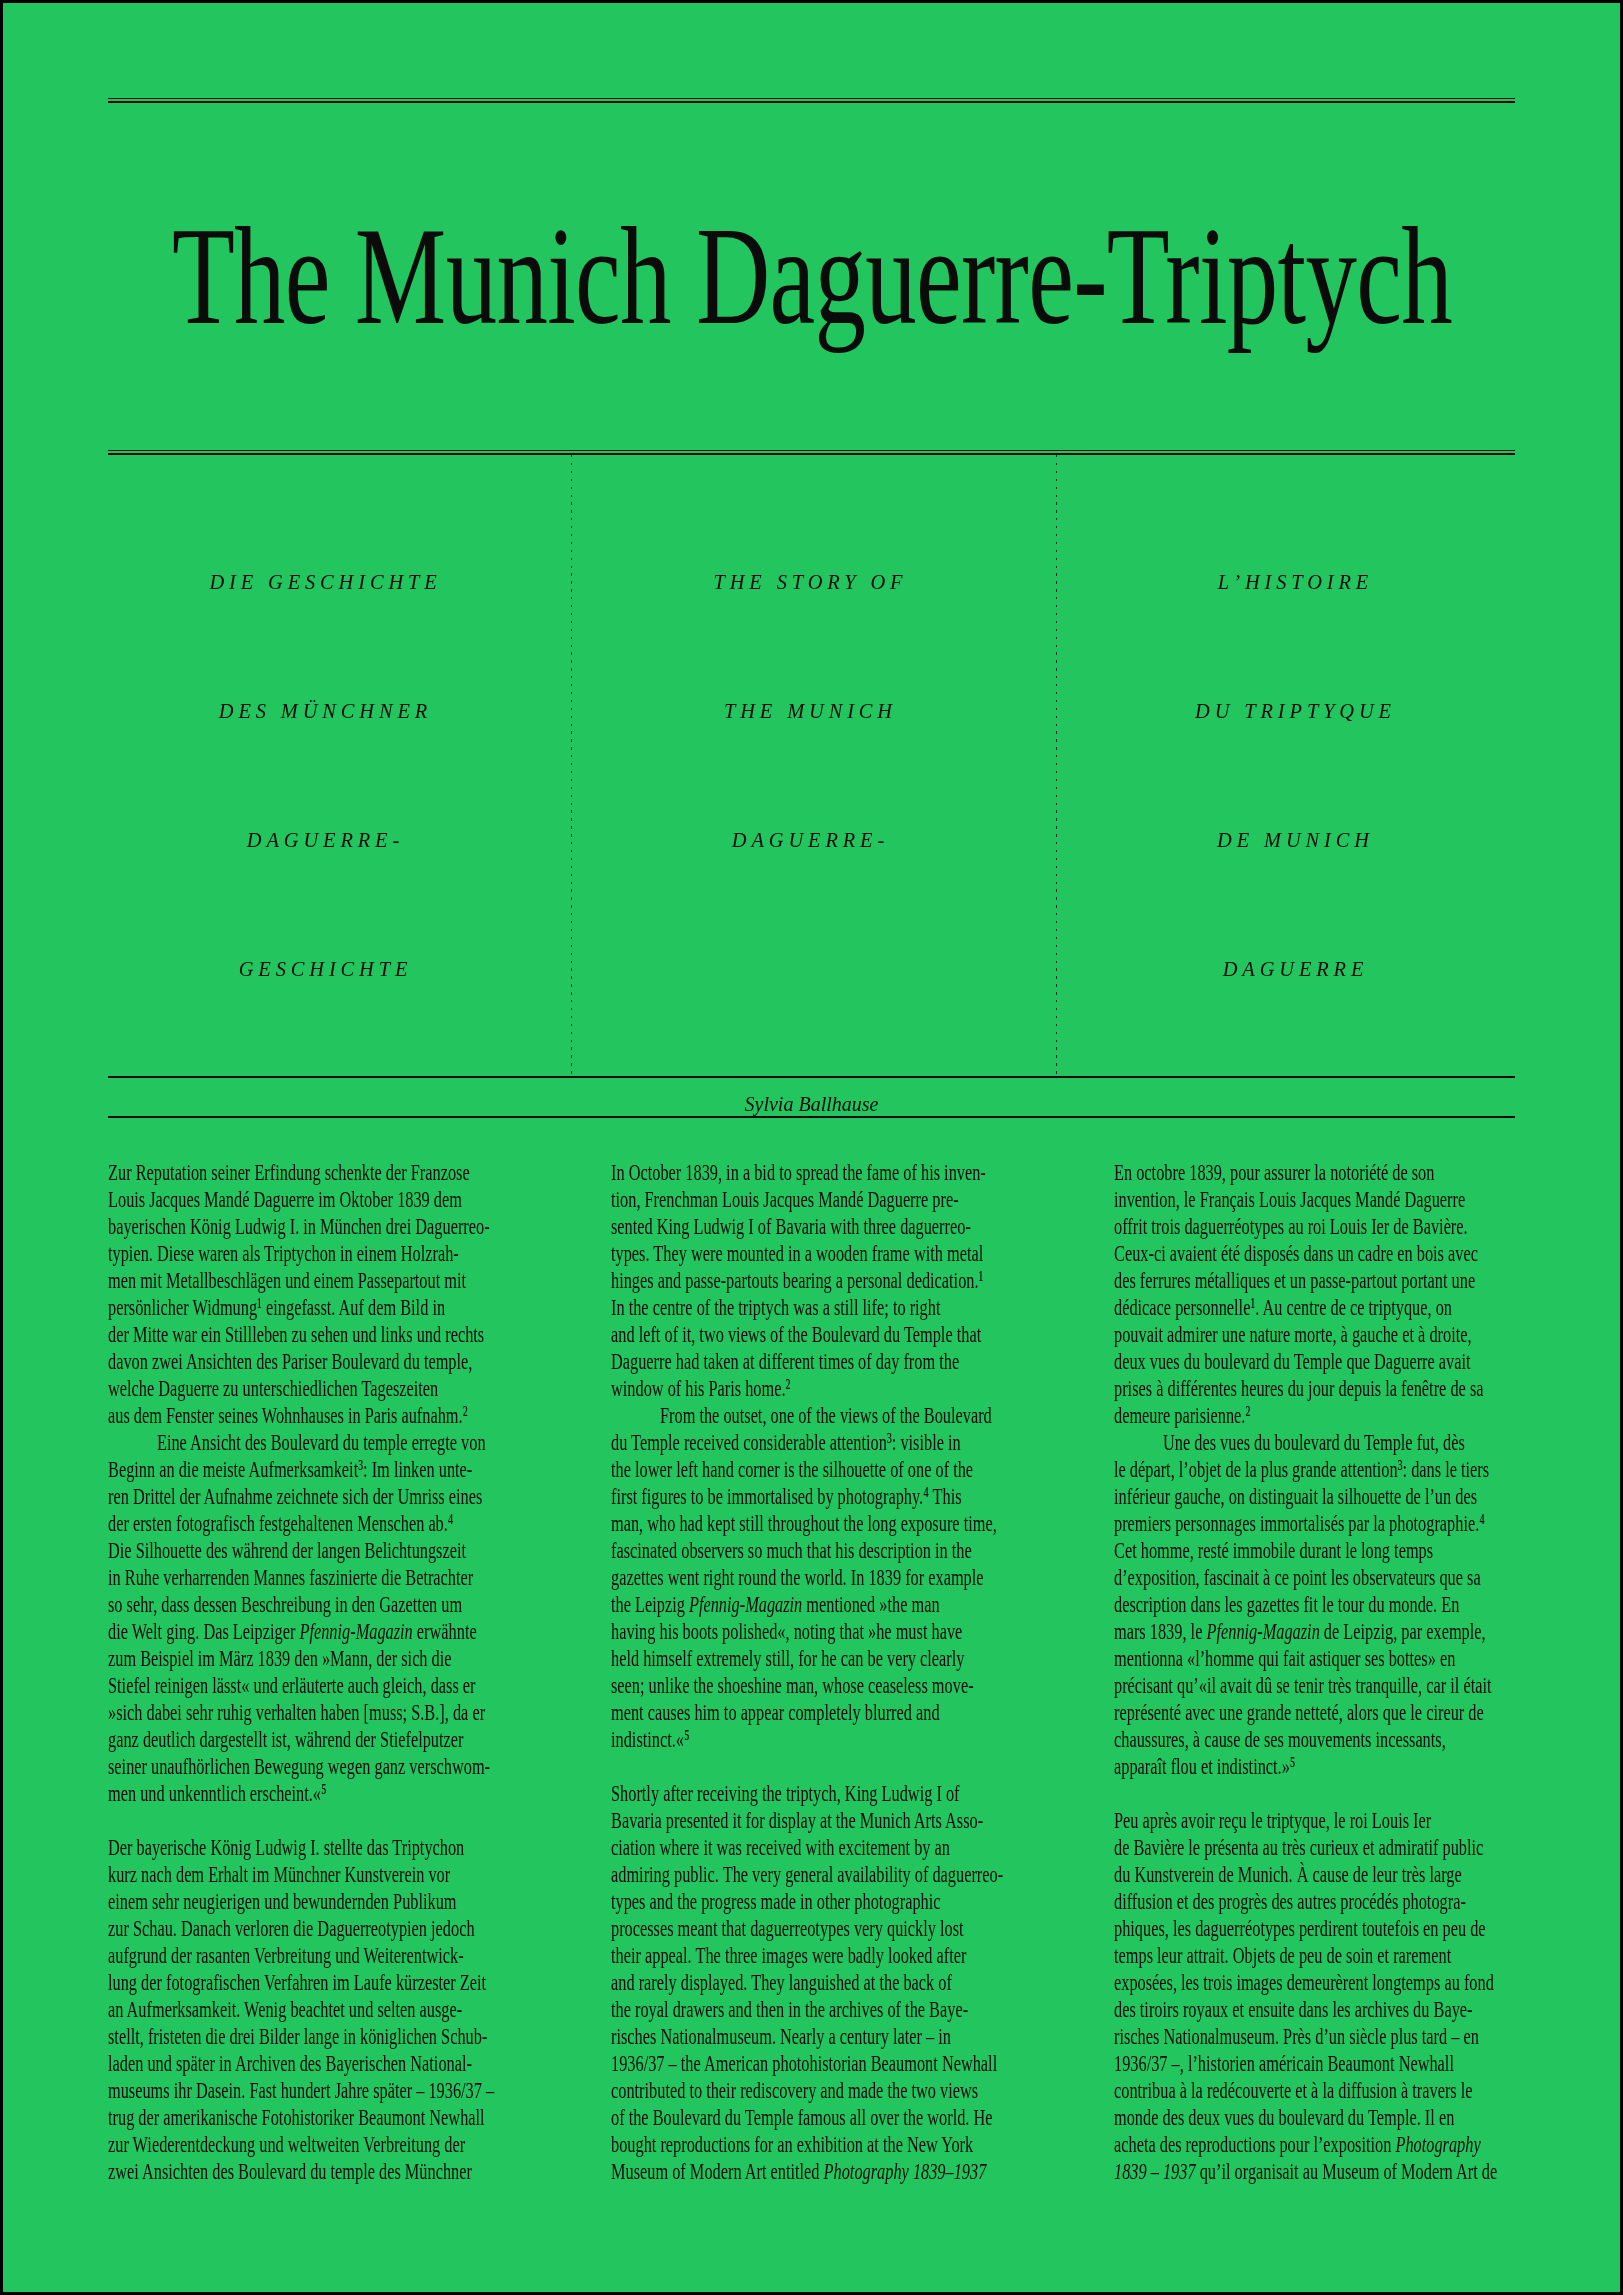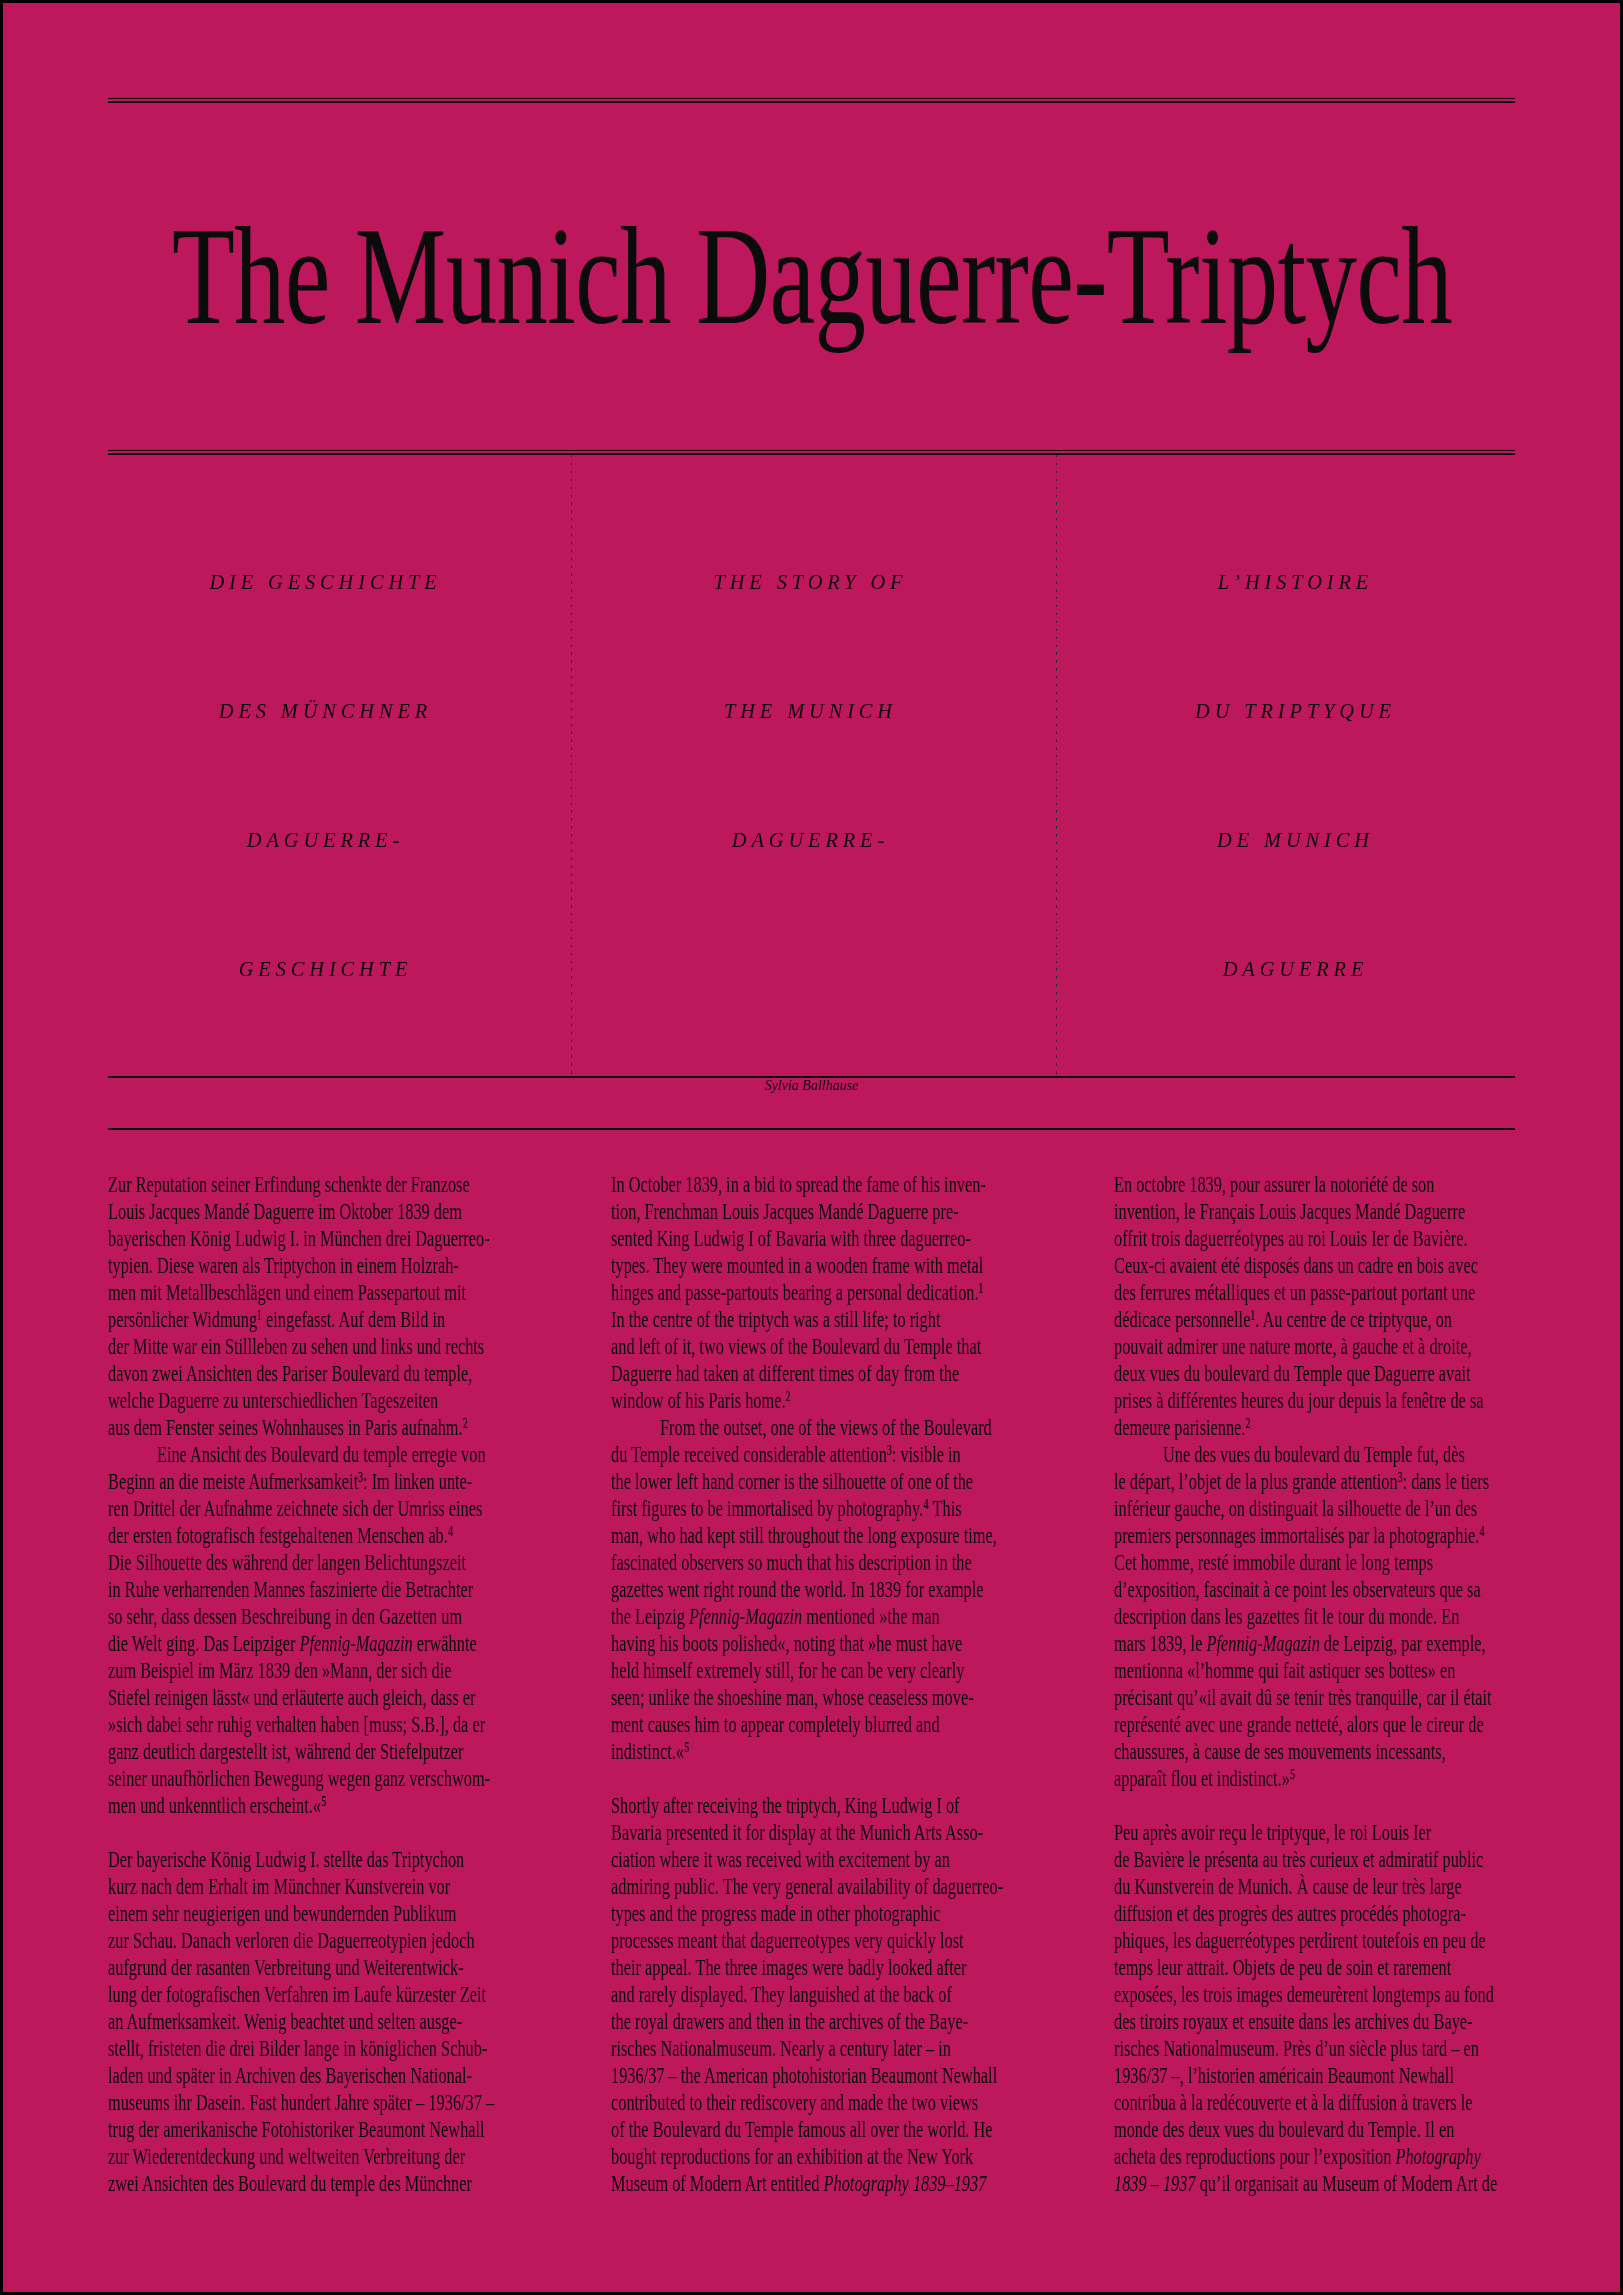--- a/index.html
+++ b/index.html
@@ -1,20 +1,20 @@
 <!DOCTYPE html>
 <html style="font-size:7.4px"><head>
 <meta charset="utf-8">
 <style>
   html,body { margin:0; padding:0; background:#e8e8e8; }
   .page {
     position:relative;
     width:1623px; height:2295px;
     box-sizing:border-box;
-    background:#be185d;
+    background:#22c55e;
     border:3.7px solid #000000;
     font-family:"Liberation Serif", serif;
     color:#0b0b0b;
     overflow:hidden;
   }
   .rule { margin:0 105px; }
   .rule-double {
     height:1.9px;
     border-top:1.9px solid #0b0b0b;
     border-bottom:2.8px solid #0b0b0b;
@@ -53,24 +53,24 @@
     margin-top:6px;
   }
   .vsep {
     position:absolute; top:0; bottom:0; width:1.4px;
     background:repeating-linear-gradient(to bottom,#2b2b2b 0 2.3px,transparent 2.3px 7.9px);
   }
   .vsep.sep1 { left:568px; }
   .vsep.sep2 { left:1053px; }
 
   .author-band {
-    height:50px;
-    display:flex; align-items:flex-start; justify-content:center;
+    height:38px;
+    display:flex; align-items:flex-end; justify-content:center;
     font-style:italic;
-    font-size:14px;
+    font-size:20px;
   }
 
   .body-cols {
     display:flex;
     gap:68px;
     padding:41px 105px 0;
   }
   .col { width:435px; overflow:visible; }
   .coltext {
     width:639px;

